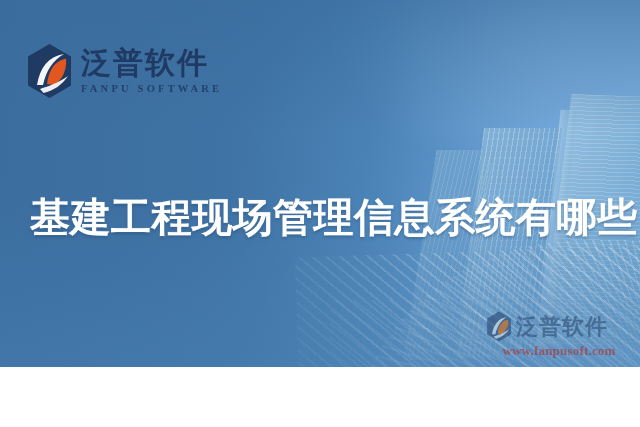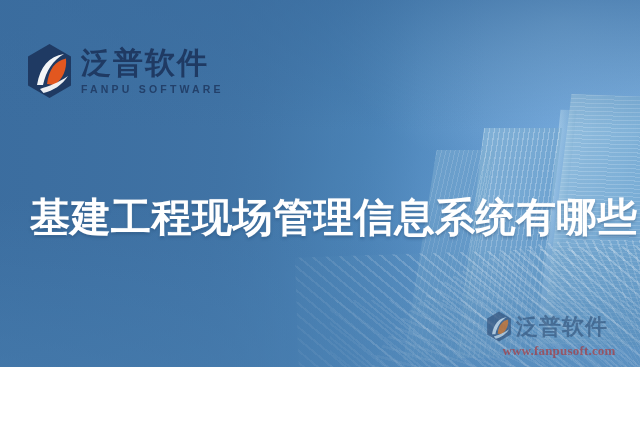--- a/index.html
+++ b/index.html
@@ -199,21 +199,21 @@
   .brand-cn {
     font-family: "DejaVu Sans", "Liberation Sans", sans-serif;
     font-size: 30px;
     font-weight: bold;
     color: #1f3a63;
     letter-spacing: 2px;
     white-space: nowrap;
   }
   .brand-en {
     margin-top: 6px;
-    font-family: Liberation Sans, sans-serif;
+    font-family: Liberation Serif, serif;
     font-size: 10.5px;
     font-weight: bold;
     color: #23406a;
     letter-spacing: 3.2px;
     white-space: nowrap;
   }
 
   
   .headline {
     position: absolute;

